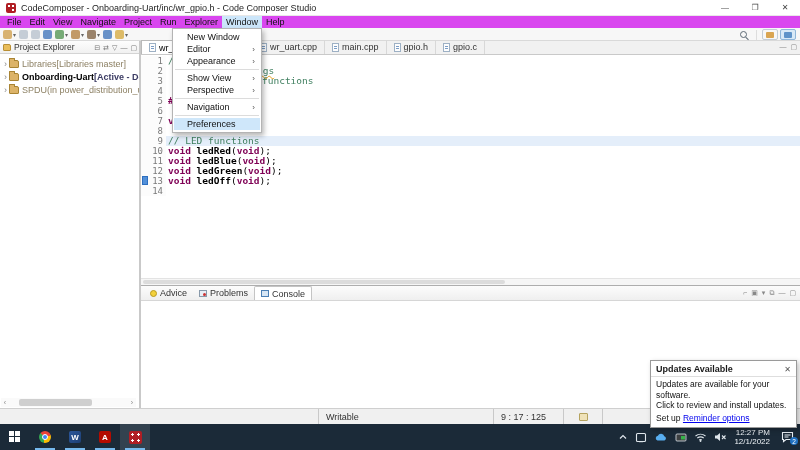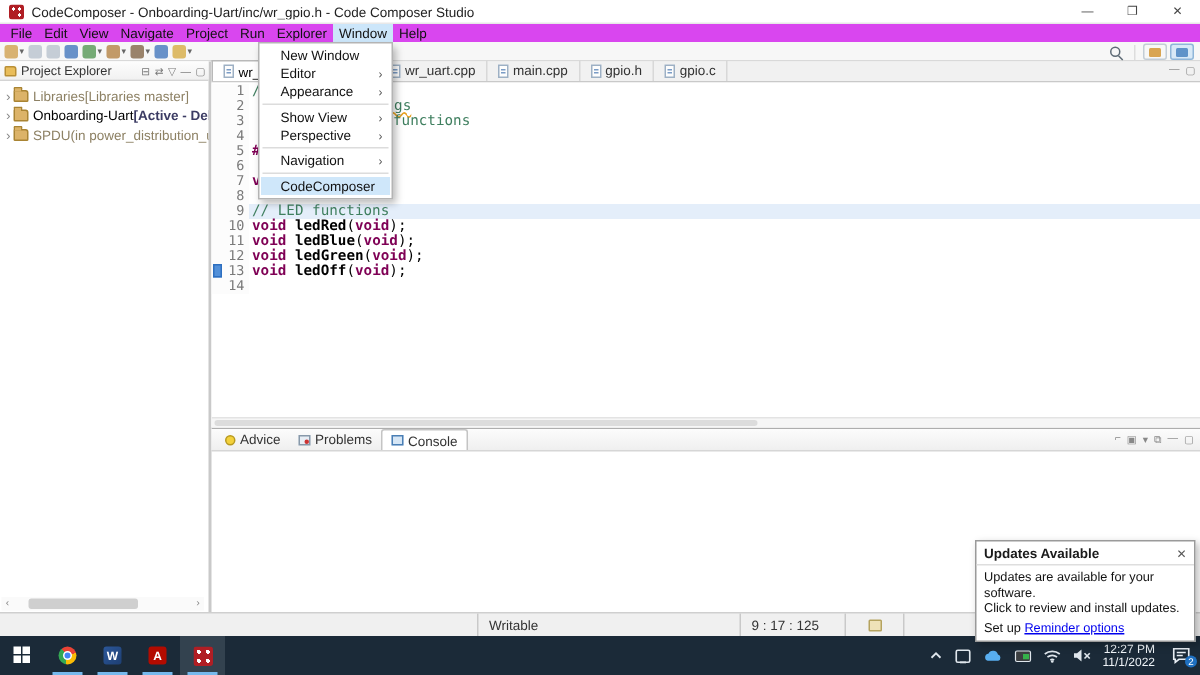--- a/index.html
+++ b/index.html
@@ -39,21 +39,21 @@
   .exp-header { height:13px; display:flex; align-items:center; border-bottom:1px solid #d4d4d4; background:linear-gradient(#fdfdfd,#f1f1f1); padding:0 2px; }
   .exp-tab-ico { width:8px; height:7px; background:#e9bd5a; border-radius:1px 2px 1px 1px; border:1px solid #b98f35; margin:0 3px 0 1px; }
   .exp-title { font-size:8.5px; color:#333; flex:1; white-space:nowrap; }
   .hdr-ico { font-size:7px; color:#777; margin-left:3px; }
   .tree { padding-top:3px; }
   .tree-row { height:13px; display:flex; align-items:center; padding-left:4px; white-space:nowrap; overflow:hidden; }
   .chev { color:#888; font-size:9px; margin-right:2px; }
   .folder { width:10px; height:8px; background:#dcb368; border:1px solid #a98433; border-radius:1px 2px 1px 1px; position:relative; margin-right:3px; flex:none; }
   .folder::before { content:""; position:absolute; left:-1px; top:-3px; width:4px; height:2px; background:#dcb368; border:1px solid #a98433; border-bottom:none; border-radius:1px 1px 0 0; }
   .t-label { font-size:9px; color:#8d8164; }
-  .t-label.emph { font-weight:normal; color:#000; }
+  .t-label.emph { font-weight:bold; color:#000; }
   .t-dec { font-size:9px; color:#8d8164; }
   .t-dec.activ { font-weight:bold; color:#3c3c64; }
   .exp-hscroll { position:absolute; bottom:1px; left:1px; right:3px; height:9px; background:#fafafa; display:flex; align-items:center; }
   .hs-arrow { font-size:7px; color:#888; width:8px; text-align:center; }
   .hs-track { flex:1; height:9px; position:relative; }
   .hs-thumb { position:absolute; left:8%; width:62%; top:1px; bottom:1px; background:#cfcfcf; border-radius:2px; }
 
   
   .editor-col { flex:1; display:flex; flex-direction:column; min-width:0; }
   .tabbar { height:14px; background:#f1f1f1; border-bottom:1px solid #c9c9c9; display:flex; align-items:flex-end; position:relative; }
@@ -386,21 +386,21 @@
         </svg>
       </span>
       <span data-name="volume-muted-icon">
         <svg width="13" height="10" viewBox="0 0 13 10">
           <path d="M1 3.5 h2 L6 1 v8 L3 6.5 h-2 z" fill="#dfe6ec"></path>
           <path d="M8 3.5 l3.5 3.5 M11.5 3.5 L8 7" stroke="#dfe6ec" stroke-width="1.1"></path>
         </svg>
       </span>
     <span class="clock" data-name="taskbar-clock">
       <div data-name="clock-time">12:27 PM</div>
-      <div data-name="clock-date">11/1/2022</div>
+      <div data-name="clock-date">12/1/2022</div>
     </span>
     <span class="notif" data-name="notifications-icon">
       <svg width="13" height="12" viewBox="0 0 13 12">
           <path d="M1.5 1.5 h10 v7 h-6.5 l-2.5 2 v-2 h-1 z" fill="none" stroke="#e8eef4" stroke-width="1.1"></path>
           <path d="M3.5 4 h6 M3.5 6 h4" stroke="#e8eef4" stroke-width="1"></path>
         </svg>
       <span class="badge" data-name="notification-badge">2</span>
     </span>
   </span>
 </div>
@@ -426,21 +426,21 @@
       <span data-name="menu-item-label">Perspective</span>
       <span class="arrow" data-name="submenu-arrow-icon">›</span>
     </div>
     <div class="dd-sep" data-name="menu-separator"></div>
     <div class="dd-item" data-name="menu-item-navigation">
       <span data-name="menu-item-label">Navigation</span>
       <span class="arrow" data-name="submenu-arrow-icon">›</span>
     </div>
     <div class="dd-sep" data-name="menu-separator"></div>
     <div class="dd-item hl" data-name="menu-item-preferences">
-      <span data-name="menu-item-label">CodeComposer</span>
+      <span data-name="menu-item-label">Preferences</span>
     </div>
   </div>
 
 <div class="popup" data-name="updates-popup">
   <div class="pp-title" data-name="updates-popup-header">
     <b data-name="updates-popup-title">Updates Available</b>
     <span class="pp-close" data-name="close-icon">✕</span>
   </div>
   <div class="pp-body" data-name="updates-popup-body">
     <div data-name="updates-body-line1">Updates are available for your software.</div>

